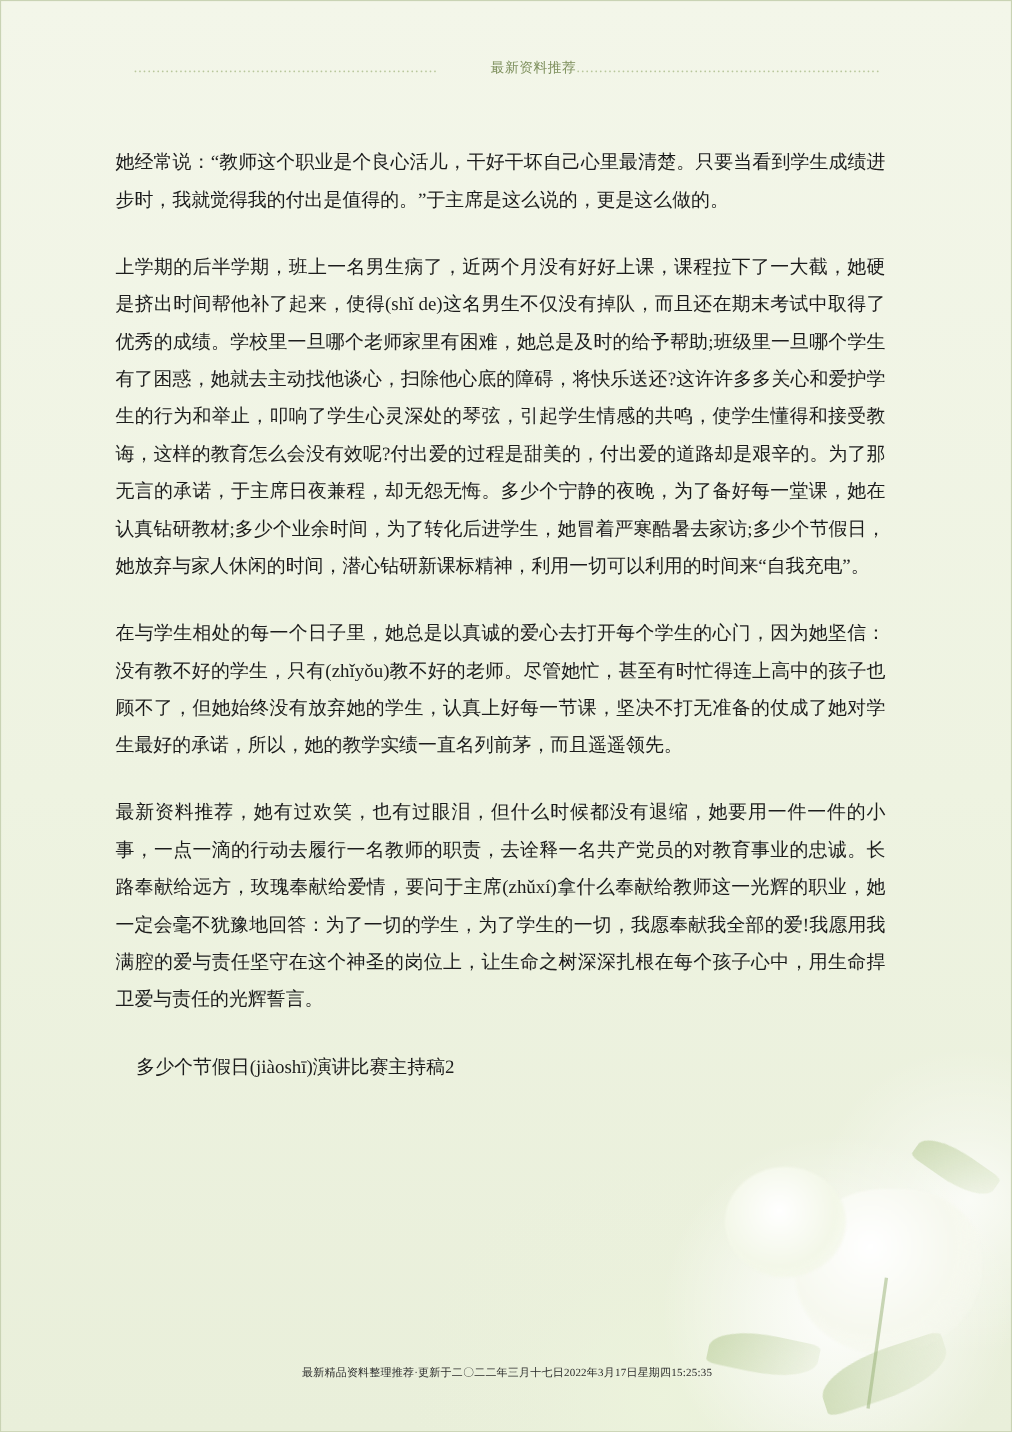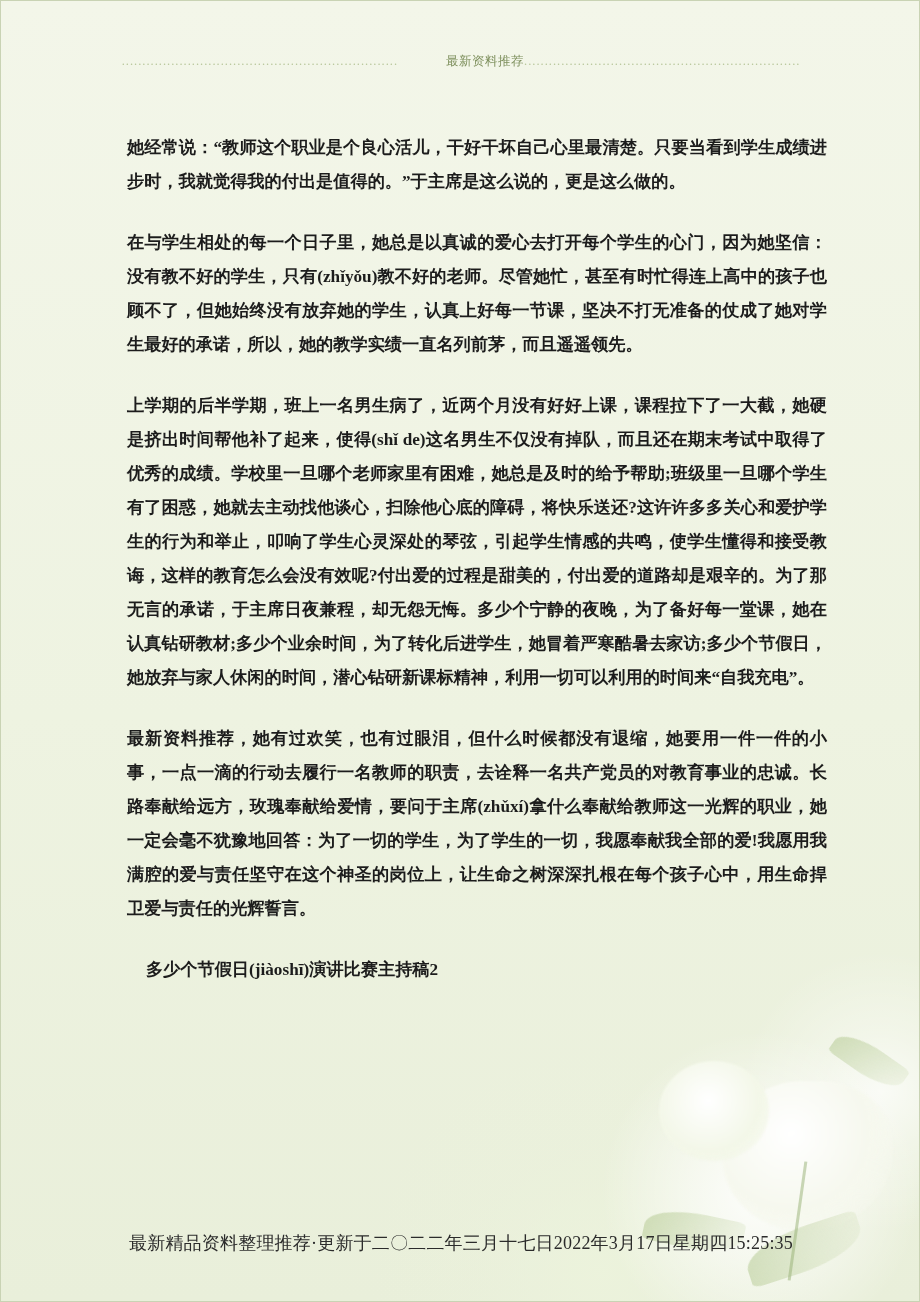--- a/index.html
+++ b/index.html
@@ -71,46 +71,45 @@
     color: #8a9a6b;
     letter-spacing: 0.5px;
     white-space: nowrap;
     overflow: hidden;
   }
   .header .dots { color: #b9c79c; letter-spacing: 1px; }
   .header .htext { color: #7d8f5c; font-size: 12.5px; margin-left: 48px; }
 
   .content {
     position: absolute;
-    left: 126px;
+    left: 104px;
     top: 130px;
     width: 700px;
     font-size: 17.2px;
     line-height: 34px;
     color: #1c1c1c;
     text-align: justify;
     text-justify: inter-ideograph;
-    font-weight: bold;
   }
   .content p {
     margin: 0 0 27px 0;
     text-indent: 0;
   }
   .content p.last-line {
     margin: 0;
     text-indent: 1.1em;
   }
 
   .footer {
     position: absolute;
     left: 0;
     bottom: 46px;
     width: 920px;
     text-align: center;
-    font-size: 18px;
+    font-size: 10px;
     color: #2b2b2b;
     letter-spacing: 0.2px;
   }
 </style>
 </head>
 <body>
 
 <div class="page">
 
   <div class="decor blob1"></div>
@@ -119,21 +118,21 @@
   <div class="leaf leaf-b"></div>
   <div class="leaf leaf-c"></div>
   <div class="stem"></div>
 
   <div class="header">
     <span class="dots">...................................................................</span><span class="htext">最新资料推荐</span><span class="dots">...................................................................</span>
   </div>
 
   <div class="content">
     <p>她经常说：“教师这个职业是个良心活儿，干好干坏自己心里最清楚。只要当看到学生成绩进步时，我就觉得我的付出是值得的。”于主席是这么说的，更是这么做的。</p>
+    <p>上学期的后半学期，班上一名男生病了，近两个月没有好好上课，课程拉下了一大截，她硬是挤出时间帮他补了起来，使得(shǐ de)这名男生不仅没有掉队，而且还在期末考试中取得了优秀的成绩。学校里一旦哪个老师家里有困难，她总是及时的给予帮助;班级里一旦哪个学生有了困惑，她就去主动找他谈心，扫除他心底的障碍，将快乐送还?这许许多多关心和爱护学生的行为和举止，叩响了学生心灵深处的琴弦，引起学生情感的共鸣，使学生懂得和接受教诲，这样的教育怎么会没有效呢?付出爱的过程是甜美的，付出爱的道路却是艰辛的。为了那无言的承诺，于主席日夜兼程，却无怨无悔。多少个宁静的夜晚，为了备好每一堂课，她在认真钻研教材;多少个业余时间，为了转化后进学生，她冒着严寒酷暑去家访;多少个节假日，她放弃与家人休闲的时间，潜心钻研新课标精神，利用一切可以利用的时间来“自我充电”。</p>
     <p>在与学生相处的每一个日子里，她总是以真诚的爱心去打开每个学生的心门，因为她坚信：没有教不好的学生，只有(zhǐyǒu)教不好的老师。尽管她忙，甚至有时忙得连上高中的孩子也顾不了，但她始终没有放弃她的学生，认真上好每一节课，坚决不打无准备的仗成了她对学生最好的承诺，所以，她的教学实绩一直名列前茅，而且遥遥领先。</p>
-    <p>上学期的后半学期，班上一名男生病了，近两个月没有好好上课，课程拉下了一大截，她硬是挤出时间帮他补了起来，使得(shǐ de)这名男生不仅没有掉队，而且还在期末考试中取得了优秀的成绩。学校里一旦哪个老师家里有困难，她总是及时的给予帮助;班级里一旦哪个学生有了困惑，她就去主动找他谈心，扫除他心底的障碍，将快乐送还?这许许多多关心和爱护学生的行为和举止，叩响了学生心灵深处的琴弦，引起学生情感的共鸣，使学生懂得和接受教诲，这样的教育怎么会没有效呢?付出爱的过程是甜美的，付出爱的道路却是艰辛的。为了那无言的承诺，于主席日夜兼程，却无怨无悔。多少个宁静的夜晚，为了备好每一堂课，她在认真钻研教材;多少个业余时间，为了转化后进学生，她冒着严寒酷暑去家访;多少个节假日，她放弃与家人休闲的时间，潜心钻研新课标精神，利用一切可以利用的时间来“自我充电”。</p>
     <p>最新资料推荐，她有过欢笑，也有过眼泪，但什么时候都没有退缩，她要用一件一件的小事，一点一滴的行动去履行一名教师的职责，去诠释一名共产党员的对教育事业的忠诚。长路奉献给远方，玫瑰奉献给爱情，要问于主席(zhǔxí)拿什么奉献给教师这一光辉的职业，她一定会毫不犹豫地回答：为了一切的学生，为了学生的一切，我愿奉献我全部的爱!我愿用我满腔的爱与责任坚守在这个神圣的岗位上，让生命之树深深扎根在每个孩子心中，用生命捍卫爱与责任的光辉誓言。</p>
     <p class="last-line">多少个节假日(jiàoshī)演讲比赛主持稿2</p>
   </div>
 
   <div class="footer">最新精品资料整理推荐·更新于二〇二二年三月十七日2022年3月17日星期四15:25:35</div>
 
 </div>
 
 </body></html>

